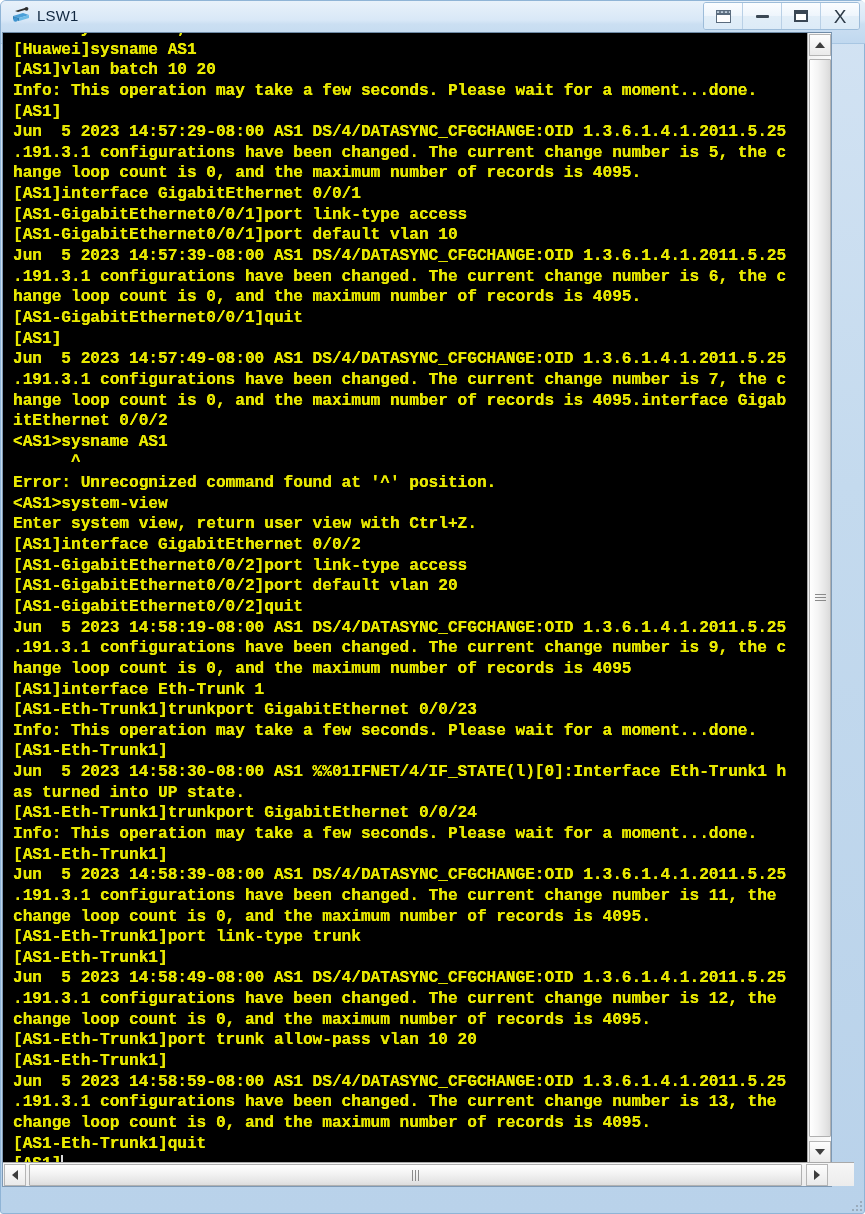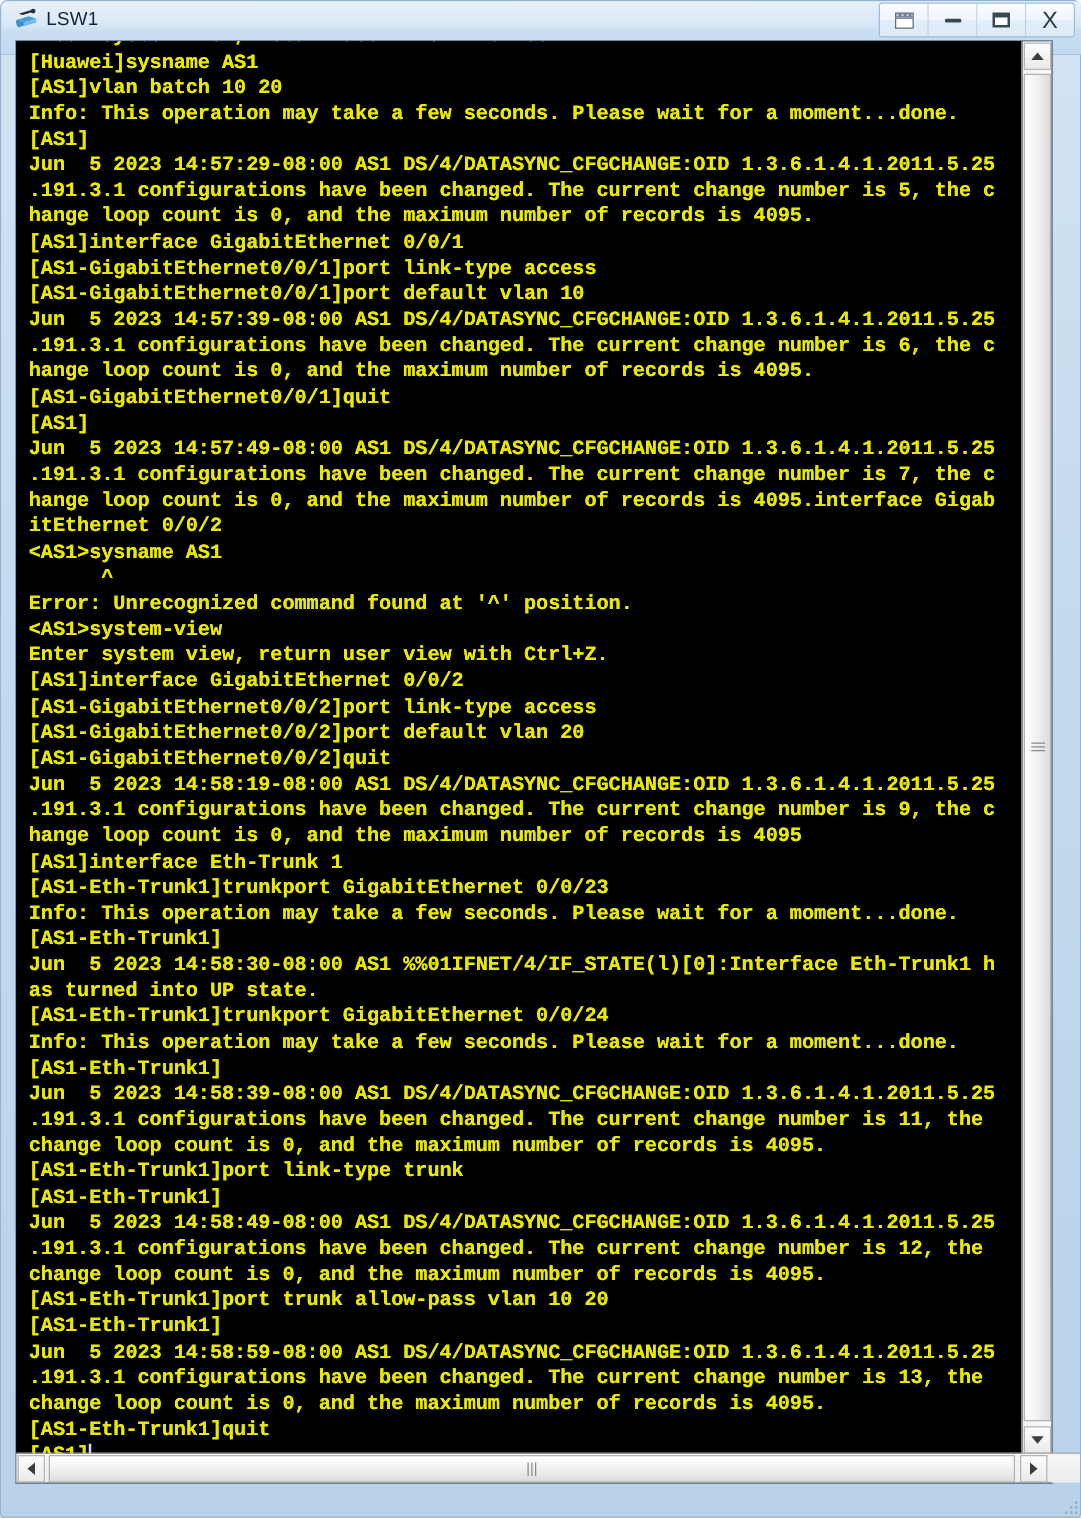--- a/index.html
+++ b/index.html
@@ -95,21 +95,21 @@
   }
   .glyph-close {
     font-family: "Liberation Sans", sans-serif;
     font-size: 19px; color: #2d3a47; line-height: 1;
     font-weight: 400;
   }
 
   
   #term-frame {
     position: absolute;
-    left: 11px; top: 31px;
+    left: 1px; top: 31px;
     width: 830px;
     height: 1155px;
     box-sizing: border-box;
     background: #000000;
     border: 1px solid #7e99b4;
     border-top-color: #6f8ba7;
   }
 
   
   #term-screen {

